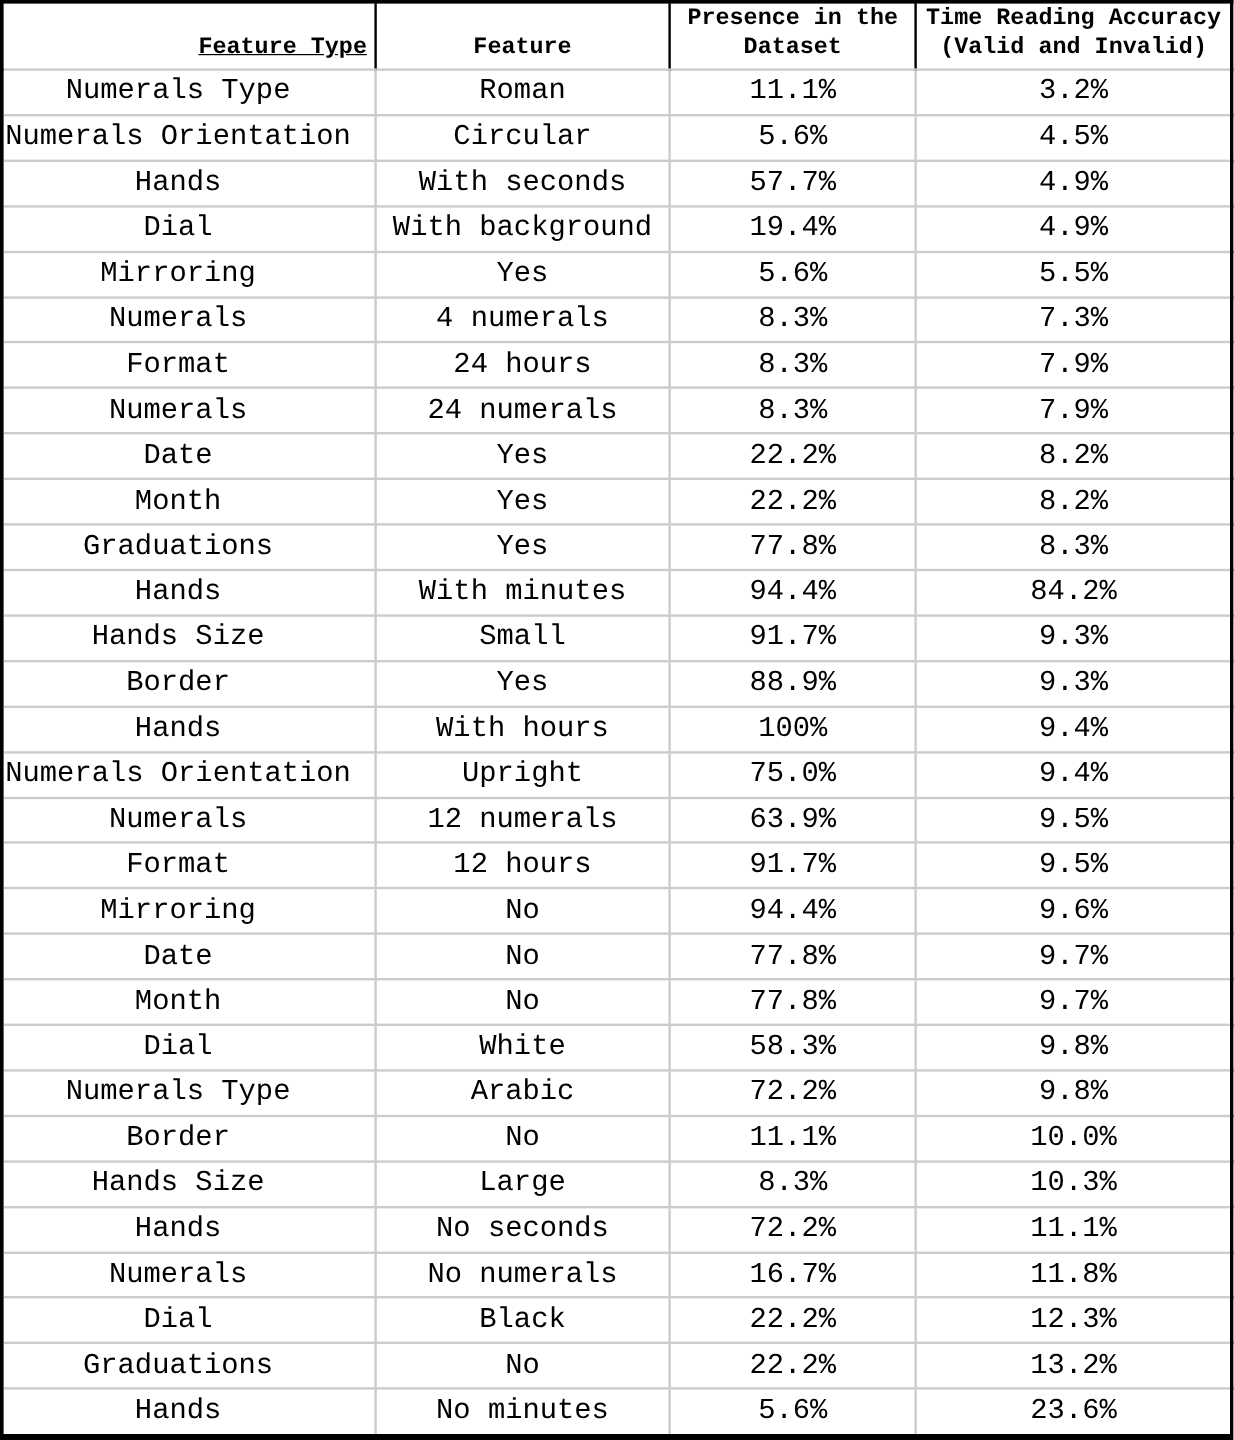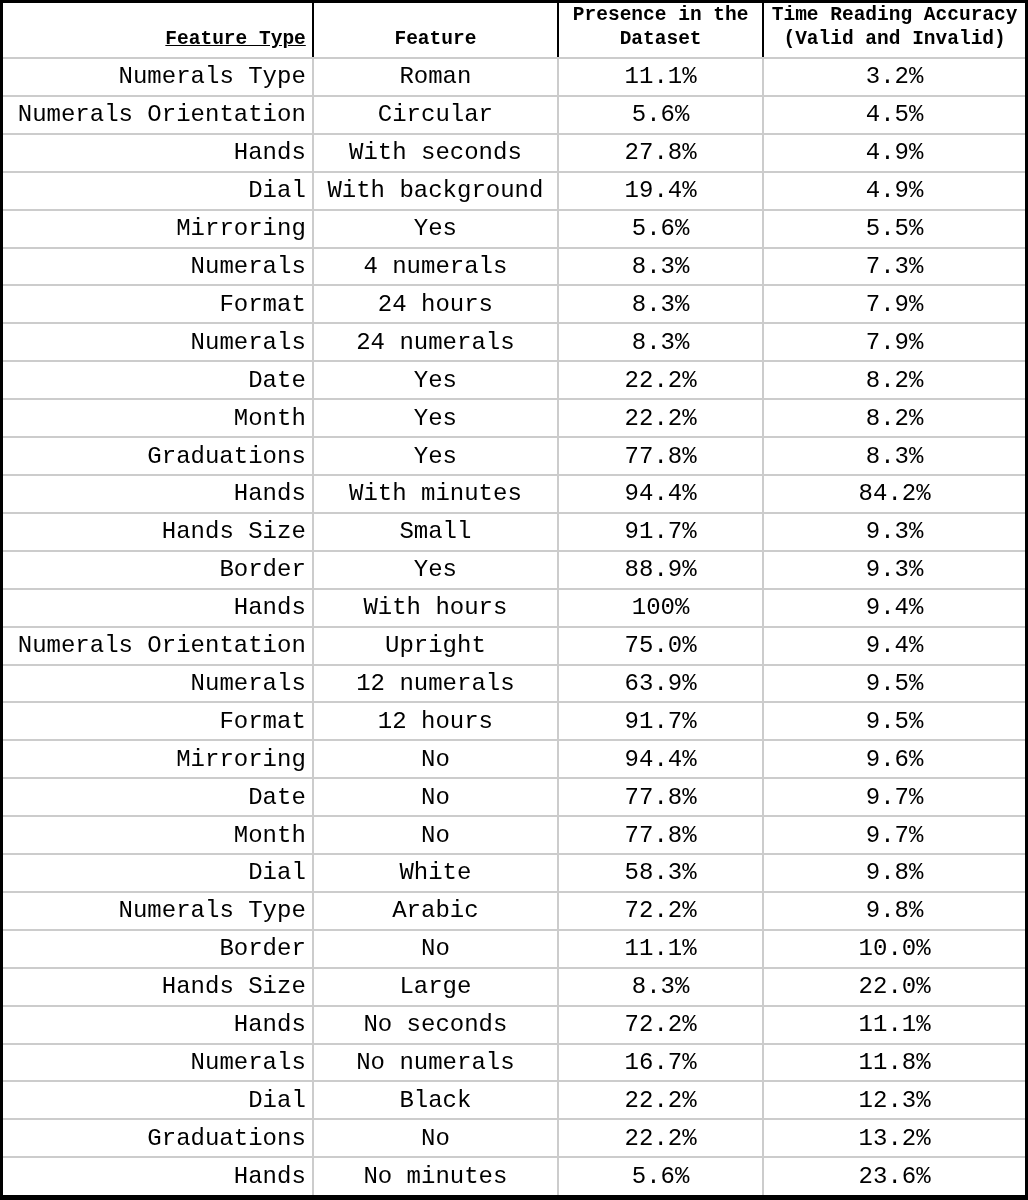--- a/index.html
+++ b/index.html
@@ -46,22 +46,21 @@
 
   td {
     font-size: 24px;
     vertical-align: middle;
     white-space: nowrap;
     border: 2px solid #cccccc;
     text-align: center;
     padding: 0;
   }
   td.c1 {
-    text-align: right;
-    padding-right: 6px;
+    padding-right: 18px;
   }
 </style>
 </head>
 <body>
 
 <table>
   <colgroup>
     <col class="c1">
       <col class="c2">
       <col class="c3">
@@ -88,21 +87,21 @@
   <tr>
     <td class="c1">Numerals Orientation</td>
     <td class="c2">Circular</td>
     <td class="c3">5.6%</td>
     <td class="c4">4.5%</td>
   </tr>
 
   <tr>
     <td class="c1">Hands</td>
     <td class="c2">With seconds</td>
-    <td class="c3">27.8%</td>
+    <td class="c3">57.7%</td>
     <td class="c4">4.9%</td>
   </tr>
 
   <tr>
     <td class="c1">Dial</td>
     <td class="c2">With background</td>
     <td class="c3">19.4%</td>
     <td class="c4">4.9%</td>
   </tr>
 
@@ -245,21 +244,21 @@
     <td class="c1">Border</td>
     <td class="c2">No</td>
     <td class="c3">11.1%</td>
     <td class="c4">10.0%</td>
   </tr>
 
   <tr>
     <td class="c1">Hands Size</td>
     <td class="c2">Large</td>
     <td class="c3">8.3%</td>
-    <td class="c4">22.0%</td>
+    <td class="c4">10.3%</td>
   </tr>
 
   <tr>
     <td class="c1">Hands</td>
     <td class="c2">No seconds</td>
     <td class="c3">72.2%</td>
     <td class="c4">11.1%</td>
   </tr>
 
   <tr>

